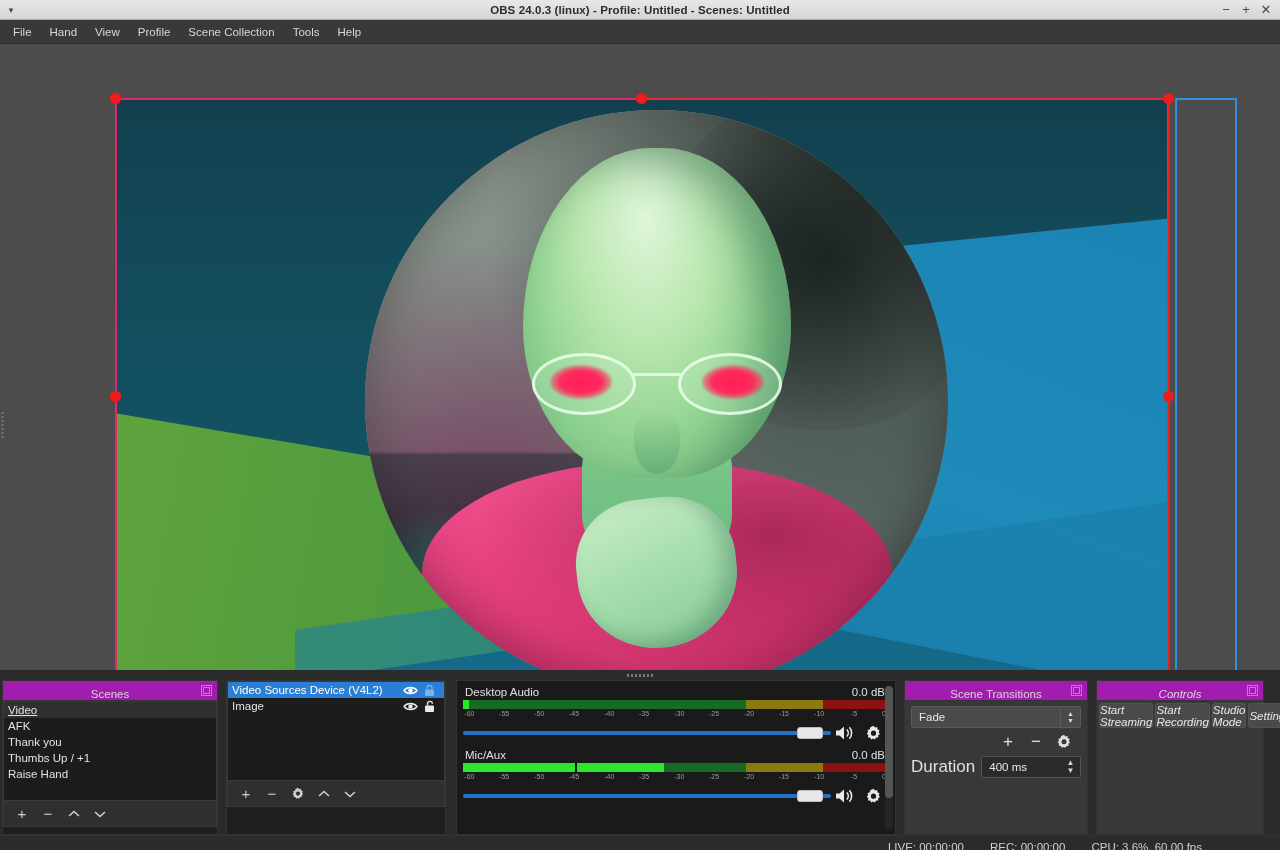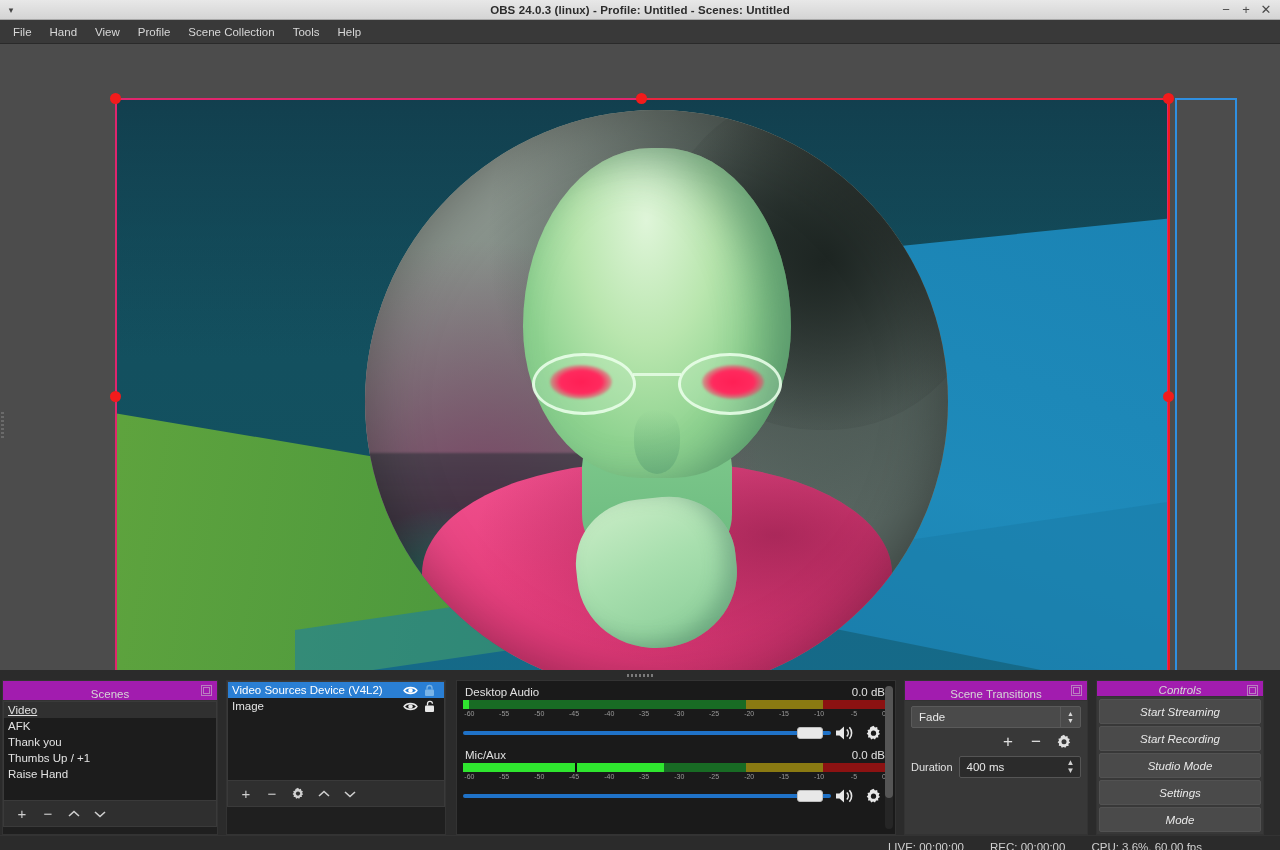--- a/index.html
+++ b/index.html
@@ -449,21 +449,21 @@
     gap: 6px; padding: 4px 6px 2px 0; height: 26px;
   }
   .trans-btn {
     width: 22px; height: 22px;
     display: flex; align-items: center; justify-content: center;
     color: #e0e0e0; font-size: 17px; cursor: pointer;
   }
   .duration-row {
     display: flex; align-items: center; gap: 6px; margin-top: 2px;
   }
-  .duration-label { font-size: 11px; color: #e0e0e0; }
+  .duration-label { font-size: 17px; color: #e0e0e0; }
   .spin {
     flex: 1; height: 22px;
     background: #2b2b2b;
     border: 1px solid #555;
     border-radius: 2px;
     display: flex; align-items: center;
     font-size: 11.5px; color: #e8e8e8;
     padding-left: 7px;
     position: relative;
     cursor: text;
@@ -475,21 +475,21 @@
     align-items: center; justify-content: center;
     color: #d0d0d0; font-size: 8px; line-height: 8px;
     cursor: pointer;
   }
 
   
   .controls-body {
     background: #383838;
     border: 1px solid #333;
     flex: 1;
-    display: flex; flex-direction: column;
+    display: flex; flex-direction: row;
     padding: 2px 2px;
     gap: 2px;
   }
   .ctrl-btn {
     height: 25px;
     background: #4a4a4a;
     border: 1px solid #525252;
     border-radius: 2px;
     display: flex; align-items: center; justify-content: center;
     font-size: 11.5px; color: #e8e8e8;

